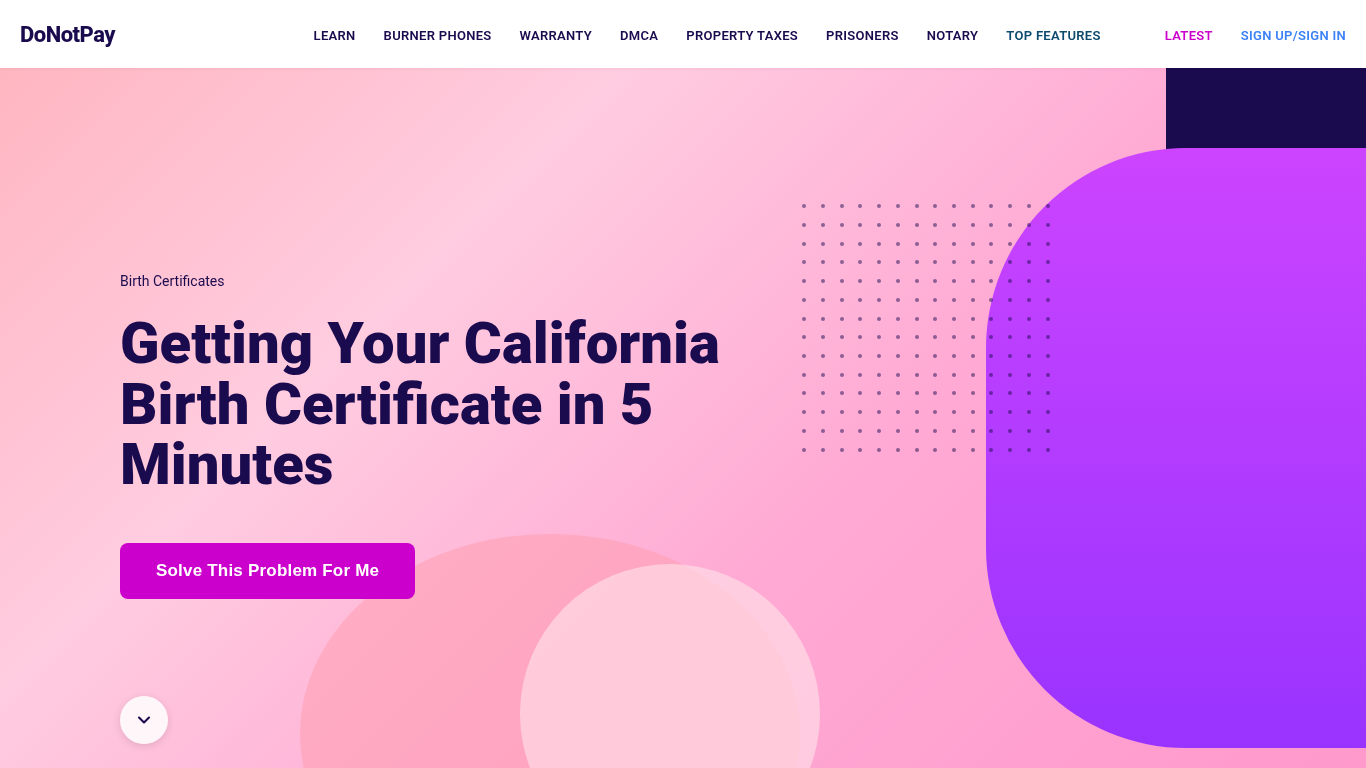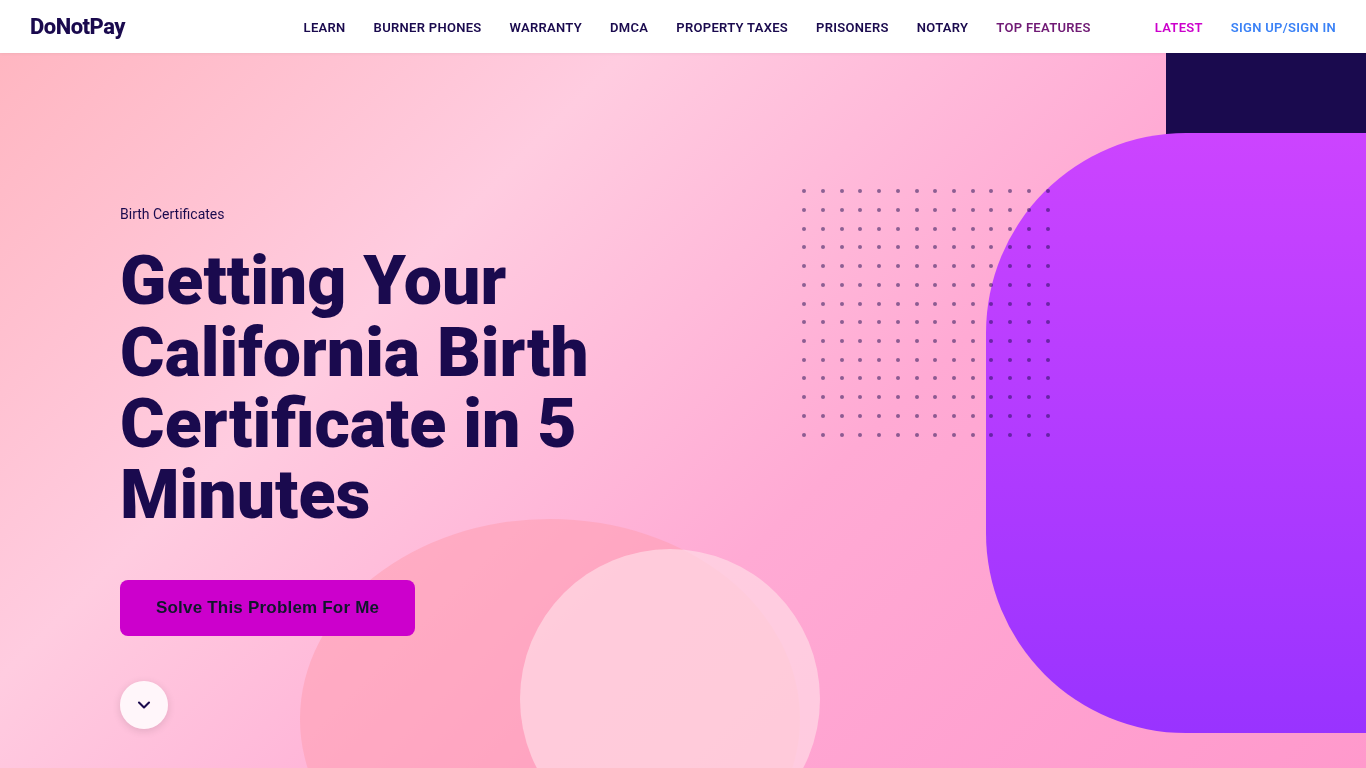--- a/index.html
+++ b/index.html
@@ -14,22 +14,22 @@
       height: 768px;
       overflow: hidden;
       background: #fff;
     }
 
     
     .navbar {
       display: flex;
       align-items: center;
       justify-content: space-between;
-      padding: 0 30px;
-      height: 53px;
+      padding: 0 20px;
+      height: 68px;
       background: #fff;
       position: relative;
       z-index: 10;
       box-shadow: 0 1px 3px rgba(0,0,0,0.05);
     }
 
     .logo {
       font-size: 22px;
       font-weight: 800;
       color: #1a0a4e;
@@ -47,21 +47,21 @@
     .nav-links a {
       text-decoration: none;
       font-size: 13px;
       font-weight: 600;
       color: #1a0a4e;
       letter-spacing: 0.3px;
       text-transform: uppercase;
     }
 
     .nav-links a.top-features {
-      color: #701a75;
+      color: #0c4a6e;
     }
 
     .nav-links a.latest {
       color: #cc00cc;
       margin-left: 36px;
     }
 
     .nav-links a.signin {
       color: #3b82f6;
     }
@@ -140,32 +140,32 @@
     }
 
     .breadcrumb {
       font-size: 14px;
       color: #1a0a4e;
       margin-bottom: 24px;
       font-weight: 400;
     }
 
     .hero-title {
-      font-size: 68px;
+      font-size: 58px;
       font-weight: 900;
       color: #1a0a4e;
       line-height: 1.05;
       max-width: 700px;
       margin-bottom: 48px;
     }
 
     .cta-button {
       display: inline-block;
       background: #cc00cc;
-      color: #0f172a;
+      color: #ffffff;
       font-size: 17px;
       font-weight: 700;
       padding: 18px 36px;
       border-radius: 8px;
       border: none;
       cursor: pointer;
       width: fit-content;
       letter-spacing: 0.2px;
     }
 

